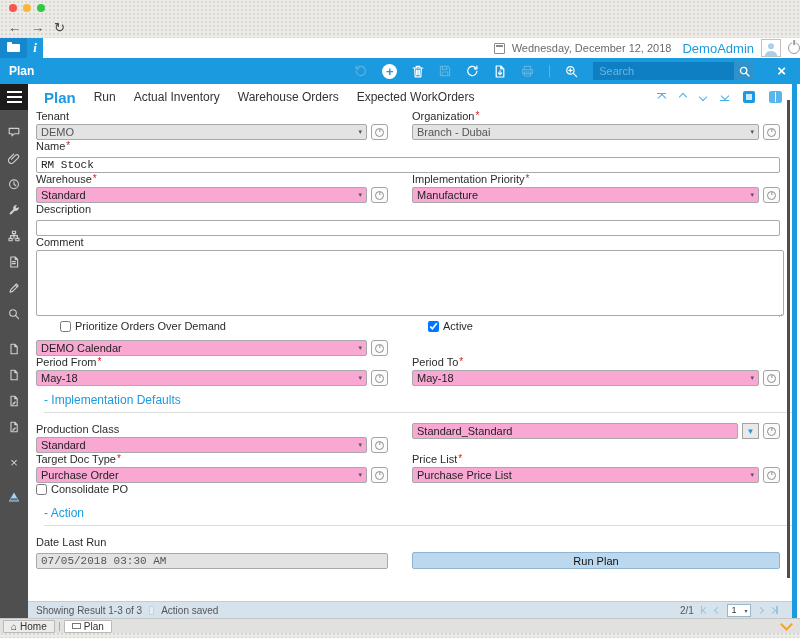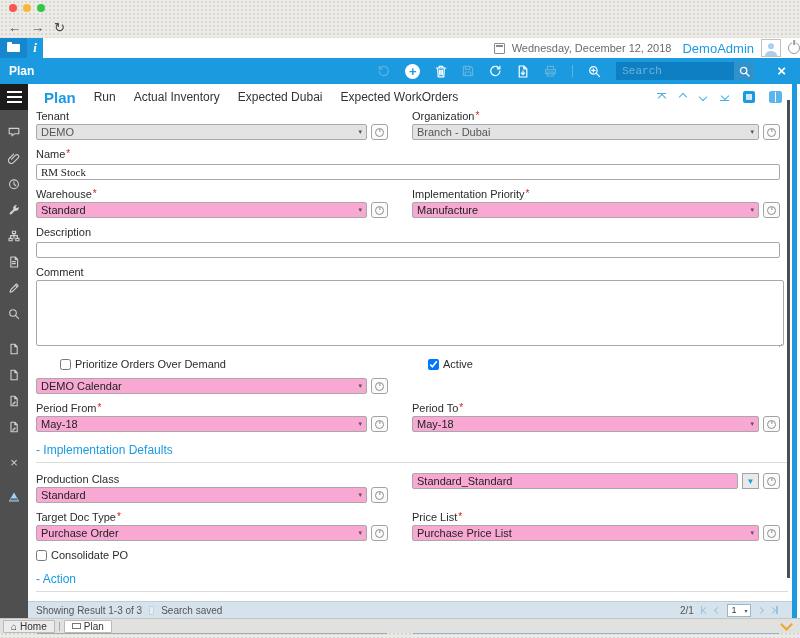--- a/index.html
+++ b/index.html
@@ -31,21 +31,21 @@
   
   .bluebar{position:absolute;left:0;top:58px;width:800px;height:26px;background:#1b9ae0;display:flex;align-items:center}
   .crumb{color:#fff;font-weight:bold;font-size:12px;padding-left:9px}
   .tbgroup{margin-left:auto;display:flex;align-items:center;gap:15px;padding-right:6px}
   .tbic{color:#fff;display:flex;align-items:center;cursor:default}
   .tbic.dim{color:#5fb2de}
   .tbic svg{fill:none;stroke:currentColor;stroke-width:1.2;stroke-linecap:round;stroke-linejoin:round}
   .plusc{width:15px;height:15px;border-radius:50%;background:#fff;color:#1b9ae0;display:flex;align-items:center;justify-content:center;font-size:13px;font-weight:bold;line-height:1}
   .tbsep{width:1px;height:12px;background:#5fb2de}
   .searchbox{display:flex;align-items:center;background:#0f7fc3;height:18px}
-  .searchbox input{width:118px;height:18px;border:0;background:transparent;color:#d6ecfa;font-size:11px;padding:0 6px;outline:none;font-family:Liberation Mono, monospace}
+  .searchbox input{width:141px;height:18px;border:0;background:transparent;color:#d6ecfa;font-size:11px;padding:0 6px;outline:none;font-family:Liberation Sans, sans-serif}
   .searchbox input::placeholder{color:#6fb4dc}
   .searchbtn{width:20px;height:18px;background:rgba(255,255,255,.14);display:flex;align-items:center;justify-content:center;color:#fff}
   .searchbtn svg{fill:none;stroke:#fff;stroke-width:1.3;stroke-linecap:round}
   .closewin{color:#fff;font-size:15px;font-weight:bold;padding:0 8px;line-height:26px}
   
   .appwin{position:absolute;left:0;top:84px;width:800px;height:534px}
   .blueedge{position:absolute;left:792px;top:0;width:5px;height:534px;background:#1b9ae0}
   .whiteedge{position:absolute;left:797px;top:0;width:3px;height:534px;background:#fff}
   .sidebar{position:absolute;left:0;top:0;width:28px;height:534px;background:#4f4f4f;display:flex;flex-direction:column;align-items:center}
   .burger{width:28px;height:26px;background:#1c1c1c;display:flex;flex-direction:column;align-items:center;justify-content:center;gap:2.5px}
@@ -63,44 +63,44 @@
   .navicons{margin-left:auto;display:flex;align-items:center;gap:14px}
   .chv{width:6px;height:6px;border-style:solid;border-color:#47aee6;border-width:0 0 1.6px 1.6px;display:inline-block}
   .chv.up{transform:rotate(135deg)}.chv.down{transform:rotate(-45deg)}
   .hbar{display:block;width:9px;height:1.6px;background:#47aee6}
   .navi{display:flex;flex-direction:column;align-items:center;gap:1px}
   .sq1{width:12px;height:12px;background:#1b9ae0;border-radius:2px;position:relative}
   .sq1::after{content:"";position:absolute;left:3px;top:3px;right:3px;bottom:3px;background:#cfe9fa}
   .sq2{width:13px;height:12px;border-radius:2px;background:linear-gradient(90deg,#58b6ea 0 42%,#fff 42% 58%,#58b6ea 58% 100%);border:1px solid #58b6ea}
   
   .form{padding:4px 10px 0 8px}
-  .row{display:flex;margin-bottom:8px}
+  .row{display:flex;}
   .half{width:352px}
   .half.rt{width:368px;margin-left:24px}
   .full{width:744px}
   .lbl{font-size:11px;color:#2b2b2b;margin-bottom:2px}
   .req::after{content:"*";color:#cc2222;margin-left:1px;font-size:10px;vertical-align:top}
   .frow{display:flex;gap:4px;align-items:flex-end}
   .sel{position:relative;height:16px;border:1px solid #a9a9a9;border-radius:2px;background:#f9a8d4;display:flex;align-items:center;padding:0 14px 0 4px;font-size:11px;color:#222;flex:1;overflow:hidden;white-space:nowrap}
   .sel .ar{position:absolute;right:4px;font-size:7px;color:#555}
   .sel.dis{background:#e3e3e3;color:#555}
-  .txt{height:16px;border:1px solid #a9a9a9;border-radius:2px;font-size:11px;padding:0 4px;font-family:Liberation Serif, serif;width:100%;color:#222;background:#fff;outline:none}
+  .txt{height:16px;border:1px solid #a9a9a9;border-radius:2px;font-size:11px;padding:0 4px;font-family:Liberation Mono, monospace;width:100%;color:#222;background:#fff;outline:none}
   .txt.dis{background:#e3e3e3;color:#555}
   .infob{width:17px;height:16px;border:1px solid #a3a3a3;border-radius:3px;background:#fbfbfb;display:flex;align-items:center;justify-content:center;flex:0 0 auto}
   .infob i{display:block;width:9px;height:9px;border:1.3px solid #8e8e8e;border-radius:50%;position:relative}
   .infob i::after{content:"";position:absolute;left:50%;top:0;width:1.3px;height:3.5px;background:#8e8e8e;transform:translateX(-50%)}
   .locbtn{width:17px;height:16px;border:1px solid #a3a3a3;background:#e9e9e9;color:#1b9ae0;font-size:8px;display:flex;align-items:center;justify-content:center;flex:0 0 auto}
   .tarea{position:relative;width:748px}
   .tarea textarea{width:100%;height:66px;border:1px solid #a9a9a9;border-radius:2px;resize:none;font-family:inherit;font-size:11px;padding:2px 4px;outline:none}
   .rsz{position:absolute;right:2px;bottom:3px;width:7px;height:7px;background:
     linear-gradient(135deg,transparent 0 50%,#aaa 50% 57%,transparent 57% 72%,#aaa 72% 79%,transparent 79%)}
   .ckrow{display:flex;align-items:center;margin-bottom:8px}
   .ck{display:flex;align-items:center;gap:4px;font-size:11px;color:#2b2b2b}
   .ck input{width:11px;height:11px;margin:0}
-  .section{margin:4px 0 10px 0}
+  .section{margin:4px 0 10px 8px}
   .sectitle{font-size:12px;color:#1b9ae0}
   .sechr{border-bottom:1px solid #dcdcdc;margin-top:4px;width:752px}
   .runbtn{width:100%;height:17px;background:#bcd8ee;border:1px solid #8fb5d2;border-radius:2px;font-size:11px;color:#111;display:flex;align-items:center;justify-content:center}
   
   .statusbar{position:absolute;left:0;bottom:0;width:764px;height:17px;background:#d7e3ec;border-top:1px solid #bccfdc;display:flex;align-items:center;font-size:10px;color:#555;padding:0 14px 0 8px}
   .sdiv{width:5px;height:9px;background:#e7eef4;border:1px solid #c2d2de;margin:0 7px}
   .sright{margin-left:auto;display:flex;align-items:center;gap:7px}
   .pchv{width:5px;height:5px;border-style:solid;border-color:#9cc3dc;border-width:0 0 1.6px 1.6px;display:inline-block}
   .pchv.l{transform:rotate(45deg)}.pchv.r{transform:rotate(-135deg)}
   .pvbar{width:1.6px;height:8px;background:#9cc3dc;display:inline-block}
@@ -295,21 +295,21 @@
           </svg>
       </div>
     </div>
 
     <div class="main">
 
       <div class="rectabs">
         <span class="rtab active">Plan</span>
         <span class="rtab">Run</span>
         <span class="rtab">Actual Inventory</span>
-        <span class="rtab">Expected Dubai</span>
+        <span class="rtab">Warehouse Orders</span>
         <span class="rtab">Expected WorkOrders</span>
         <span class="navicons">
           <span class="navi">
               <span class="hbar"></span>
               <span class="chv up"></span>
             </span>
           <span class="navi">
               <span class="chv up"></span>
             </span>
           <span class="navi">
@@ -534,21 +534,21 @@
           <div class="half rt" style="display:flex;align-items:flex-end">
             <button class="runbtn">Run Plan</button>
           </div>
         </div>
 
       </div>
 
       <div class="statusbar">
         <span>Showing Result 1-3 of 3</span>
         <span class="sdiv"></span>
-        <span>Search saved</span>
+        <span>Action saved</span>
         <span class="sright">
           <span>2/1</span>
           <span class="pgico">
               <span class="pvbar"></span>
               <span class="pchv l"></span>
             </span>
           <span class="pgico">
               <span class="pchv l"></span>
             </span>
           <span class="pagesel">

